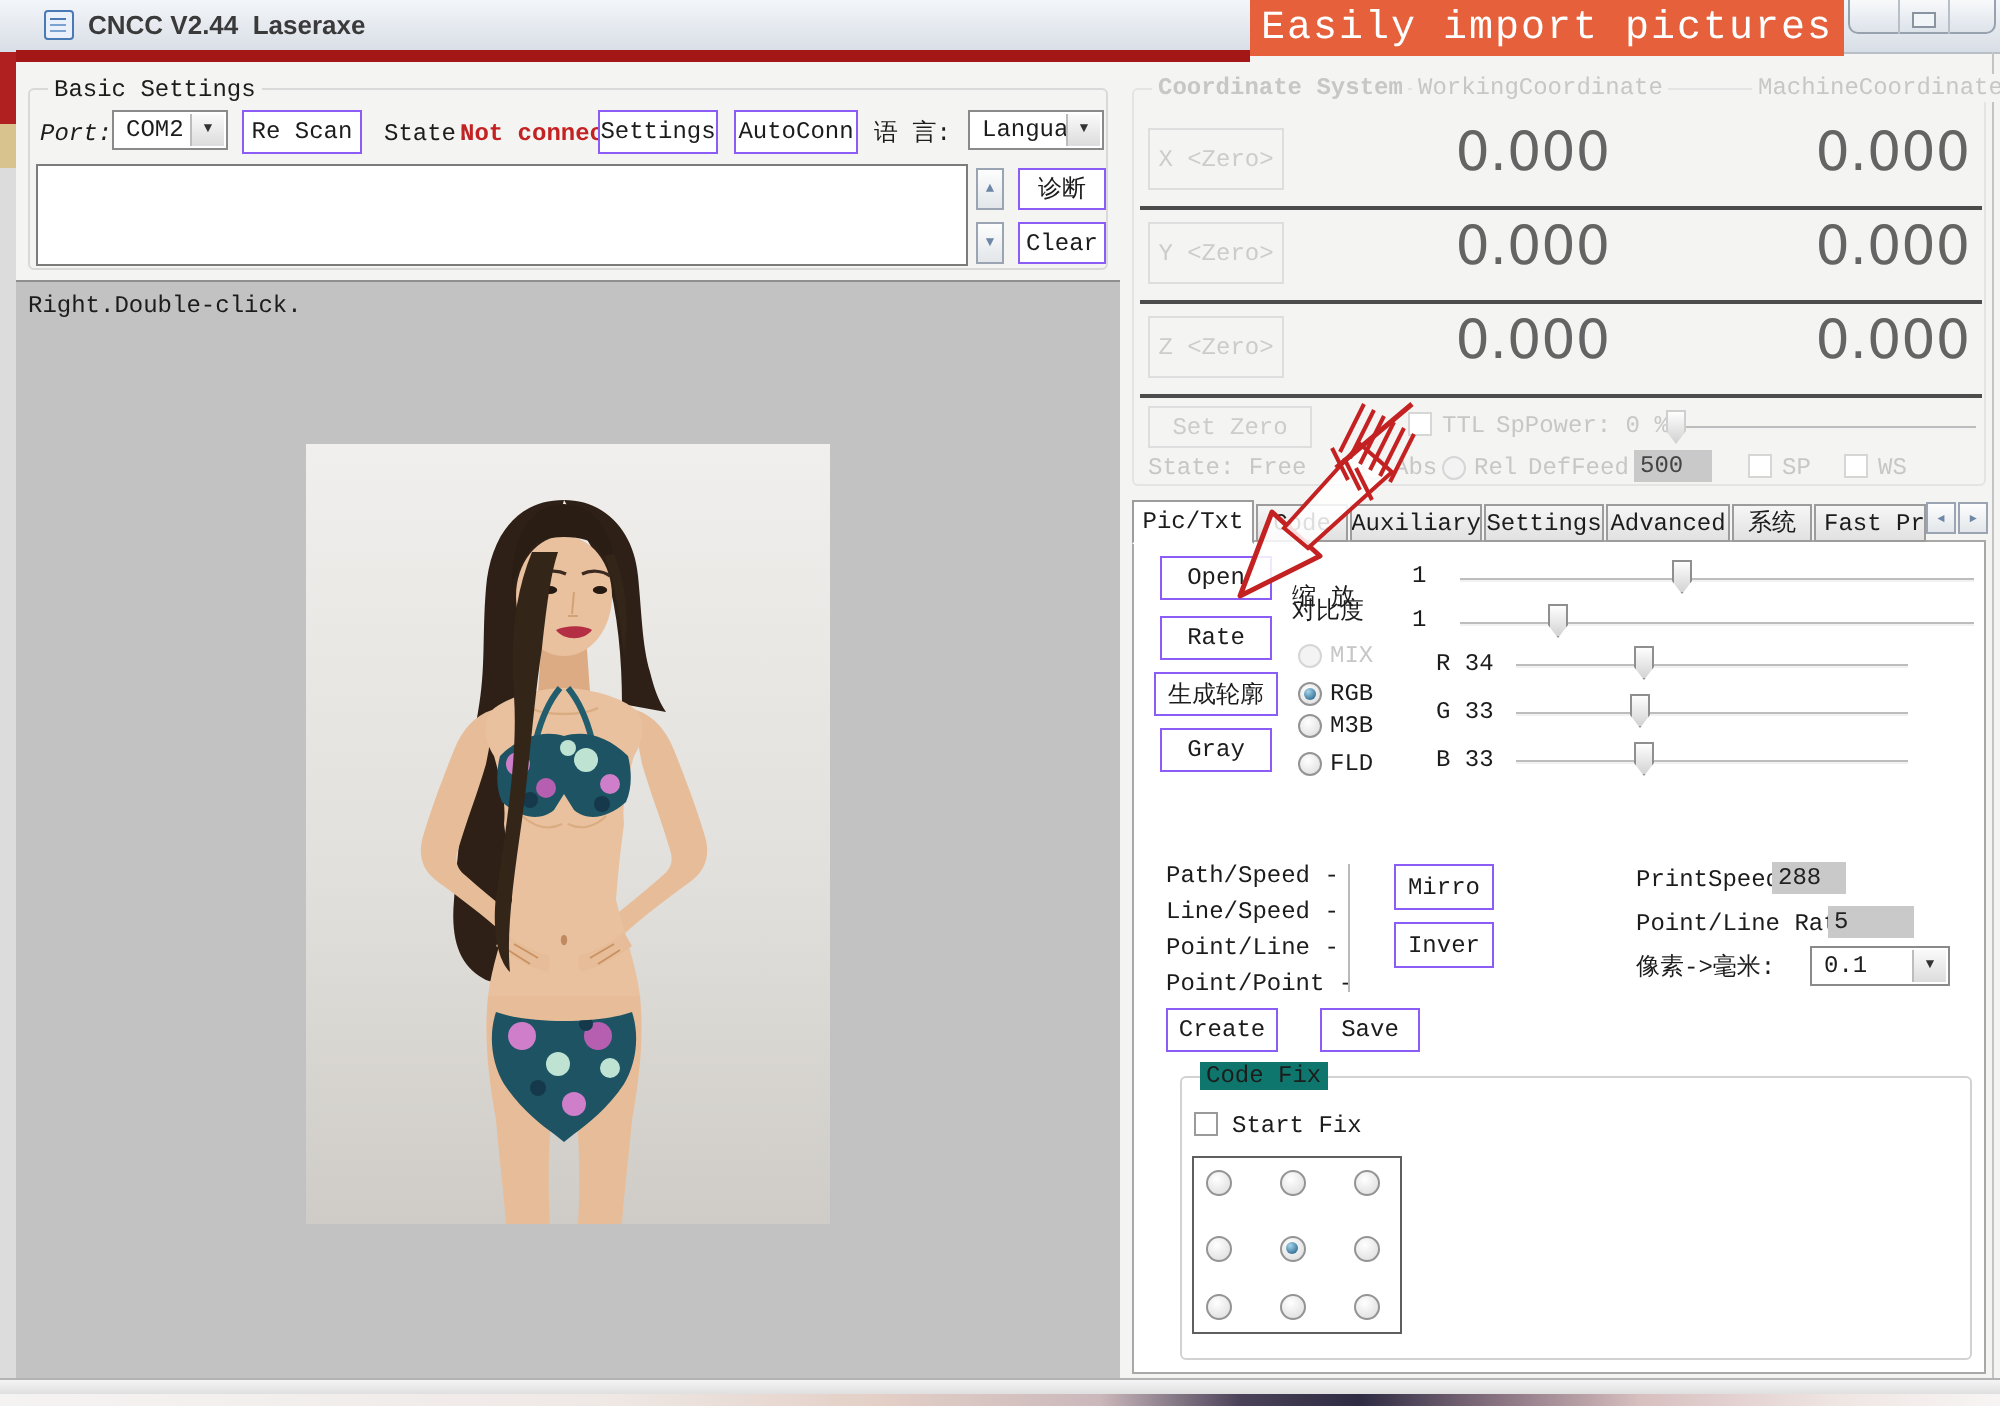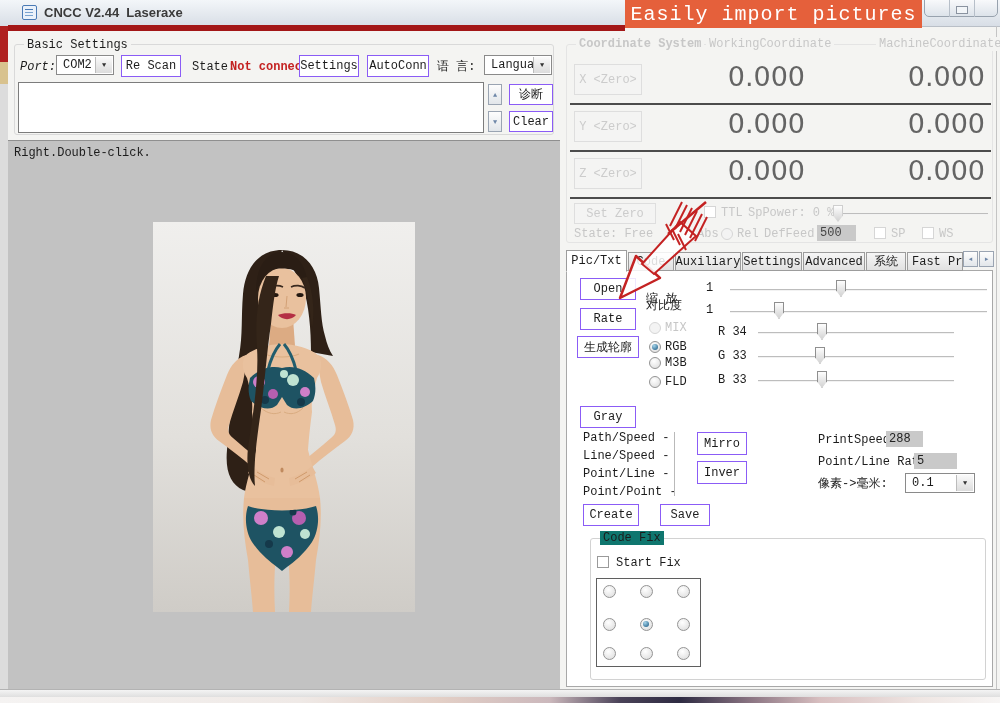--- a/index.html
+++ b/index.html
@@ -229,21 +229,21 @@
   <div class="hnd" style="left:774px;top:302px;z-index:2;"></div>
 
   <div class="btn" style="left:580px;top:308px;width:56px;height:22px;z-index:2;">Rate</div>
   <div class="rad dis" style="left:649px;top:322px;z-index:2;"></div>
   <div class="lbl dis" style="left:665px;top:321px;z-index:2;">MIX</div>
   <div class="btn" style="left:577px;top:336px;width:62px;height:22px;z-index:2;">生成轮廓</div>
   <div class="rad sel" style="left:649px;top:341px;z-index:2;"></div>
   <div class="lbl" style="left:665px;top:340px;z-index:2;">RGB</div>
   <div class="rad" style="left:649px;top:357px;z-index:2;"></div>
   <div class="lbl" style="left:665px;top:356px;z-index:2;">M3B</div>
-  <div class="btn" style="left:580px;top:364px;width:56px;height:22px;z-index:2;margin-top:42px;">Gray</div>
+  <div class="btn" style="left:580px;top:364px;width:56px;height:22px;z-index:2;">Gray</div>
   <div class="rad" style="left:649px;top:376px;z-index:2;"></div>
   <div class="lbl" style="left:665px;top:375px;z-index:2;">FLD</div>
 
   <div class="lbl" style="left:718px;top:325px;z-index:2;"><span>R</span>&nbsp;<span>34</span></div>
   <div class="track" style="left:758px;top:332px;width:196px;z-index:2;"></div>
   <div class="hnd" style="left:817px;top:323px;z-index:2;"></div>
   <div class="lbl" style="left:718px;top:349px;z-index:2;"><span>G</span>&nbsp;<span>33</span></div>
   <div class="track" style="left:758px;top:356px;width:196px;z-index:2;"></div>
   <div class="hnd" style="left:815px;top:347px;z-index:2;"></div>
   <div class="lbl" style="left:718px;top:373px;z-index:2;"><span>B</span>&nbsp;<span>33</span></div>

